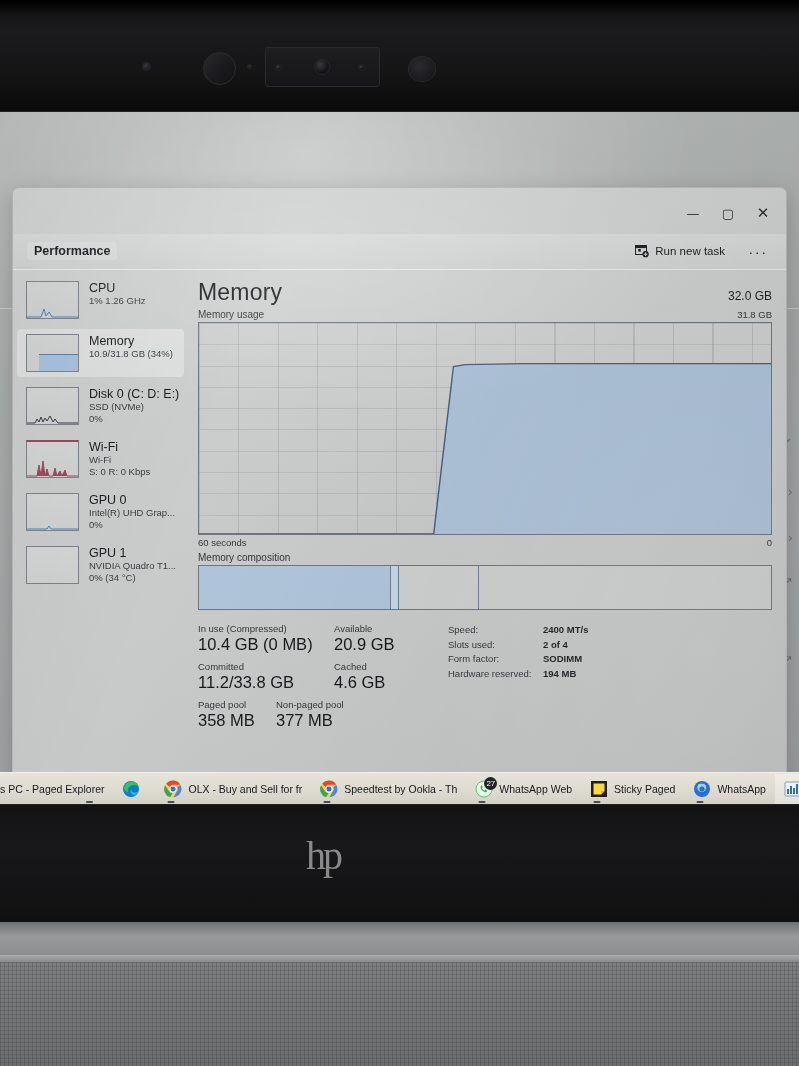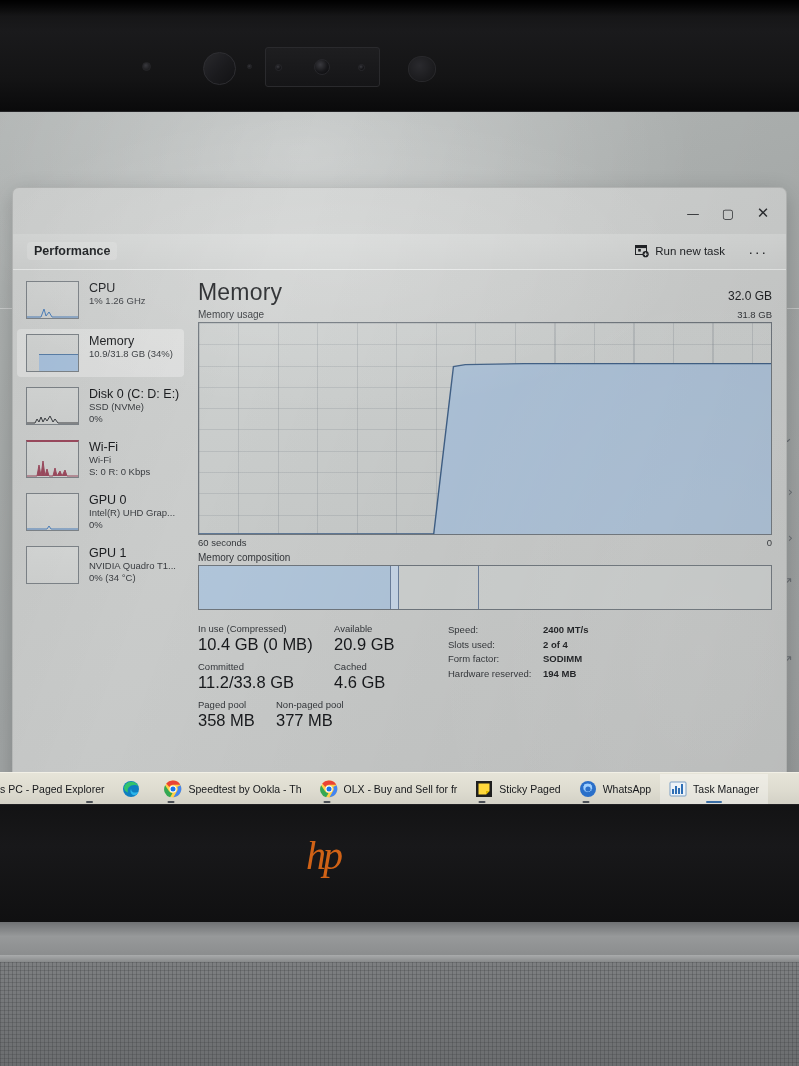--- a/index.html
+++ b/index.html
@@ -232,22 +232,22 @@
   }
 
   
   .bezel-bottom {
     position:absolute; left:0; top:804px; width:799px; height:118px;
     background:linear-gradient(180deg,#131314 0%,#18181a 35%,#101011 100%);
     border-top:1px solid #202023;
   }
   .hp-logo {
     position:absolute; left:300px; top:833px; width:46px; height:46px;
-    color:#f97316; font-family:"Liberation Serif", serif;
-    font-style:italic; font-size:40px; line-height:46px; text-align:center;
+    color:#a3a3a3; font-family:"Liberation Serif", serif;
+    font-size:40px; line-height:46px; text-align:center;
     opacity:.82; letter-spacing:-3px;
   }
   .deck {
     position:absolute; left:0; top:922px; width:799px; height:144px;
     background:linear-gradient(180deg,#6f7173 0%,#97999a 10%,#8c8e8f 22%,#7f8182 40%,#76787a 100%);
   }
   .deck-speaker {
     position:absolute; left:0; top:962px; width:799px; height:104px;
     background:
       repeating-linear-gradient(90deg, rgba(60,62,64,.30) 0 1.5px, rgba(0,0,0,0) 1.5px 4px),
@@ -522,39 +522,50 @@
       <span class="tb-ico">
         <svg width="18" height="18" viewBox="0 0 18 18">
           <circle cx="9" cy="9" r="8.4" fill="#ffd04a"></circle>
           <path d="M9 .6a8.4 8.4 0 0 1 7.3 4.2H9a4.2 4.2 0 0 0-3.7 2.2L2.2 3.6A8.4 8.4 0 0 1 9 .6z" fill="#ea4335"></path>
           <path d="M1.1 5.3 4.9 11a4.2 4.2 0 0 0 3.6 2.2l-2.4 4.1A8.4 8.4 0 0 1 1.1 5.3z" fill="#34a853"></path>
           <path d="M16.5 5.2a8.4 8.4 0 0 1-7 12.1l3.6-6.2a4.2 4.2 0 0 0 .1-4.2z" fill="#4285f4"></path>
           <circle cx="9" cy="9" r="3.5" fill="#fff"></circle>
           <circle cx="9" cy="9" r="2.5" fill="#1a73e8"></circle>
         </svg>
       </span>
-      <span class="tb-label">Speedtest by Ookla - Th</span>
+      <span class="tb-label">OLX - Buy and Sell for fr</span>
       <span class="tb-underline" style="left:16px"></span>
     </div>
 
     <div class="tb-item">
       <span class="tb-ico">
         <svg width="18" height="18" viewBox="0 0 18 18">
           <circle cx="9" cy="9" r="8.4" fill="#ffd04a"></circle>
           <path d="M9 .6a8.4 8.4 0 0 1 7.3 4.2H9a4.2 4.2 0 0 0-3.7 2.2L2.2 3.6A8.4 8.4 0 0 1 9 .6z" fill="#ea4335"></path>
           <path d="M1.1 5.3 4.9 11a4.2 4.2 0 0 0 3.6 2.2l-2.4 4.1A8.4 8.4 0 0 1 1.1 5.3z" fill="#34a853"></path>
           <path d="M16.5 5.2a8.4 8.4 0 0 1-7 12.1l3.6-6.2a4.2 4.2 0 0 0 .1-4.2z" fill="#4285f4"></path>
           <circle cx="9" cy="9" r="3.5" fill="#fff"></circle>
           <circle cx="9" cy="9" r="2.5" fill="#1a73e8"></circle>
         </svg>
       </span>
-      <span class="tb-label">OLX - Buy and Sell for fr</span>
+      <span class="tb-label">Speedtest by Ookla - Th</span>
       <span class="tb-underline" style="left:16px"></span>
     </div>
 
+    <div class="tb-item">
+      <span class="tb-ico">
+        <svg width="18" height="18" viewBox="0 0 18 18">
+          <circle cx="9" cy="9" r="8" fill="#e8f5e9" stroke="#5ec96b" stroke-width="1"></circle>
+          <path d="M6.2 5.6c.3-.1.7 0 .9.4l.5 1c.1.3 0 .5-.2.7l-.3.3c-.1.2-.1.4 0 .6.5.9 1.2 1.5 2 1.9.2.1.4 0 .6-.1l.3-.4c.2-.2.4-.3.7-.2l1 .5c.3.2.4.6.3.9-.3.7-1 1.1-1.8 1-2.3-.3-4.3-2.3-4.6-4.6-.1-.8.2-1.6.6-2z" fill="#3fae50"></path>
+        </svg>
+        <span class="badge">27</span>
+      </span>
+      <span class="tb-label">WhatsApp Web</span>
+      <span class="tb-underline" style="left:16px"></span>
+    </div>
 
     <div class="tb-item">
       <span class="tb-ico">
         <svg width="18" height="18" viewBox="0 0 18 18">
           <rect x="1" y="1" width="16" height="16" fill="#1f1f1f"></rect>
           <path d="M3.5 3.5h11v7.5l-3.5 3.5h-7.5z" fill="#ffd83b"></path>
           <path d="M11 14.5v-3.5h3.5z" fill="#e0b800"></path>
         </svg>
       </span>
       <span class="tb-label">Sticky Paged</span>

